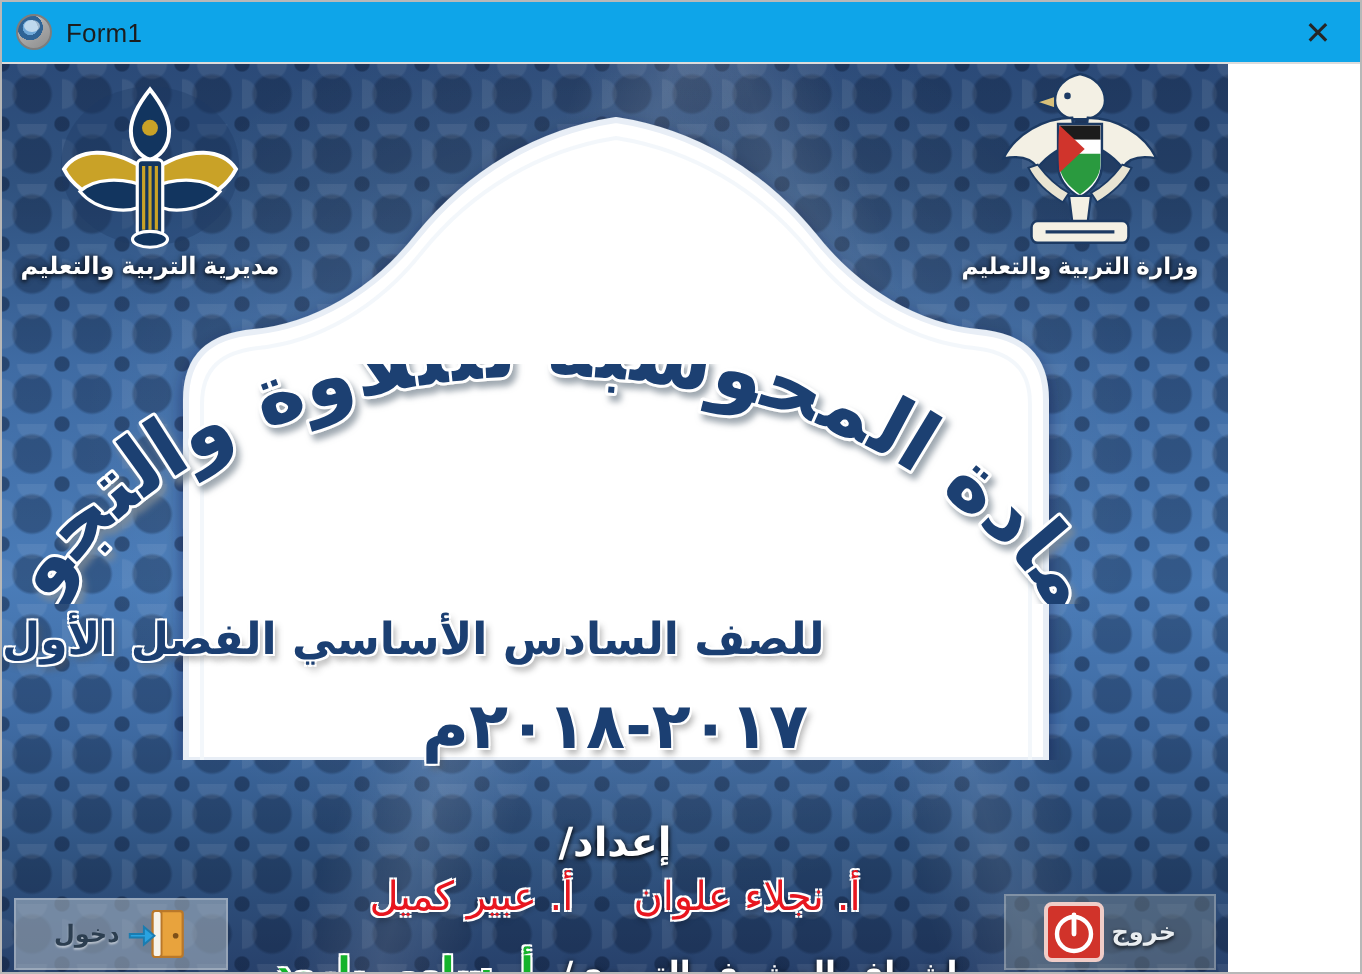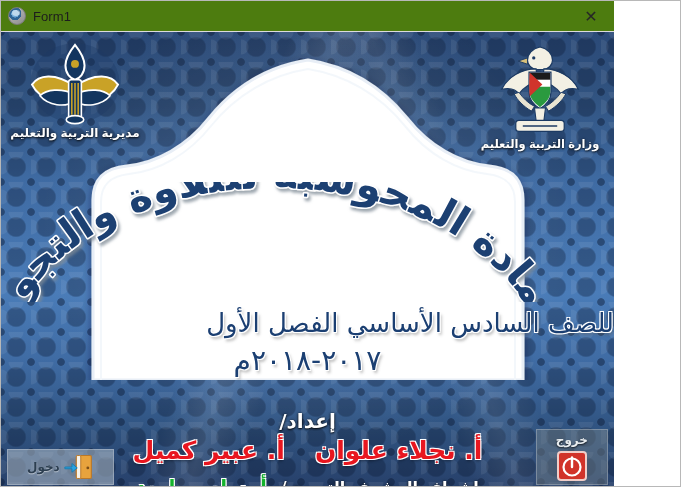--- a/index.html
+++ b/index.html
@@ -19,23 +19,23 @@
     height: 487px;
     background: #ffffff;
     border: 1px solid #b8b8b8;
     overflow: hidden;
   }
 
   
   .titlebar {
     position: absolute;
     top: 0; left: 0;
-    width: 613px;
+    width: 681px;
     height: 31px;
-    background: #4d7c0f;
+    background: #0ea5e9;
     border-bottom: 1px solid #dcdcdc;
     display: flex;
     align-items: center;
     z-index: 40;
   }
   .tb-icon {
     width: 18px; height: 18px;
     margin-left: 7px;
     margin-right: 7px;
     border-radius: 50%;
@@ -132,21 +132,21 @@
   .arch-wrap svg { display: block; width: 100%; height: 100%; }
 
   
   .logo {
     position: absolute;
     width: 136px;
     text-align: center;
     z-index: 12;
   }
   .logo-left  { left: 6px;  top: 8px; }
-  .logo-right { right: 6px; top: 11px; }
+  .logo-right { right: 6px; top: 1px; }
 
   .logo-mark { width: 96px; height: 86px; margin: 0 auto; display: block; }
   .logo-right .logo-mark { width: 86px; height: 94px; }
 
   .logo-cap {
     margin-top: 1px;
     font-size: 12px;
     font-weight: bold;
     color: #ffffff;
     line-height: 1.12;
@@ -173,38 +173,38 @@
     paint-order: stroke fill;
     stroke: #ffffff;
     stroke-width: 3px;
     stroke-linejoin: round;
   }
 
   .subtitle {
     position: absolute;
     left: 0; right: 0;
     top: 276px;
-    text-align: right;
+    text-align: left;
     z-index: 15;
     font-family: "DejaVu Sans", sans-serif;
-    font-weight: normal;
-    font-size: 26px;
+    font-weight: bold;
+    font-size: 22px;
     color: #1b3f72;
     text-shadow: 1px 1px 0 #fff, -1px 1px 0 #fff, 1px -1px 0 #fff, -1px -1px 0 #fff, 2px 3px 3px rgba(90,90,90,0.45);
     letter-spacing: 0px;
   }
   .year {
     position: absolute;
     left: 0; right: 0;
     top: 312px;
     text-align: center;
     z-index: 15;
     font-family: "DejaVu Sans", sans-serif;
-    font-weight: normal;
-    font-size: 28px;
+    font-weight: bold;
+    font-size: 32px;
     color: #1b3f72;
     text-shadow: 1px 1px 0 #fff, -1px 1px 0 #fff, 1px -1px 0 #fff, -1px -1px 0 #fff, 2px 3px 3px rgba(90,90,90,0.45);
   }
 
   
   .prepared-label {
     position: absolute;
     left: 0; right: 0;
     top: 377px;
     text-align: center;
@@ -221,22 +221,22 @@
     top: 404px;
     z-index: 16;
     display: flex;
     justify-content: center;
     align-items: baseline;
     gap: 30px;
     direction: rtl;
   }
   .author {
     font-family: "DejaVu Sans", sans-serif;
-    font-weight: bold;
-    font-size: 25px;
+    font-weight: normal;
+    font-size: 20px;
     color: #e8161f;
     text-shadow: 1px 1px 0 #fff, -1px 1px 0 #fff, 1px -1px 0 #fff, -1px -1px 0 #fff, 0 2px 3px rgba(0,0,0,0.4);
   }
 
   .supervisor-row {
     position: absolute;
     left: 0; right: 0;
     top: 443px;
     z-index: 16;
     display: flex;
@@ -275,21 +275,21 @@
     direction: rtl;
   }
   .btn-label {
     font-family: "DejaVu Sans", sans-serif;
     font-size: 12px;
     font-weight: bold;
     color: #2c3e50;
     text-shadow: 0 1px 1px rgba(255,255,255,0.5);
   }
   .btn-enter { left: 6px; }
-  .btn-exit  { right: 6px; background: rgba(120,132,140,0.45); flex-direction: column; }
+  .btn-exit  { right: 6px; background: rgba(120,132,140,0.45); }
   .btn-exit .btn-label { color: #e9edf0; text-shadow: 0 1px 2px rgba(0,0,0,0.8); }
 
   .icon-door { width: 30px; height: 28px; display: block; }
   .icon-power { width: 30px; height: 30px; display: block; }
 </style>
 </head>
 <body>
 
 <div class="window">
 

